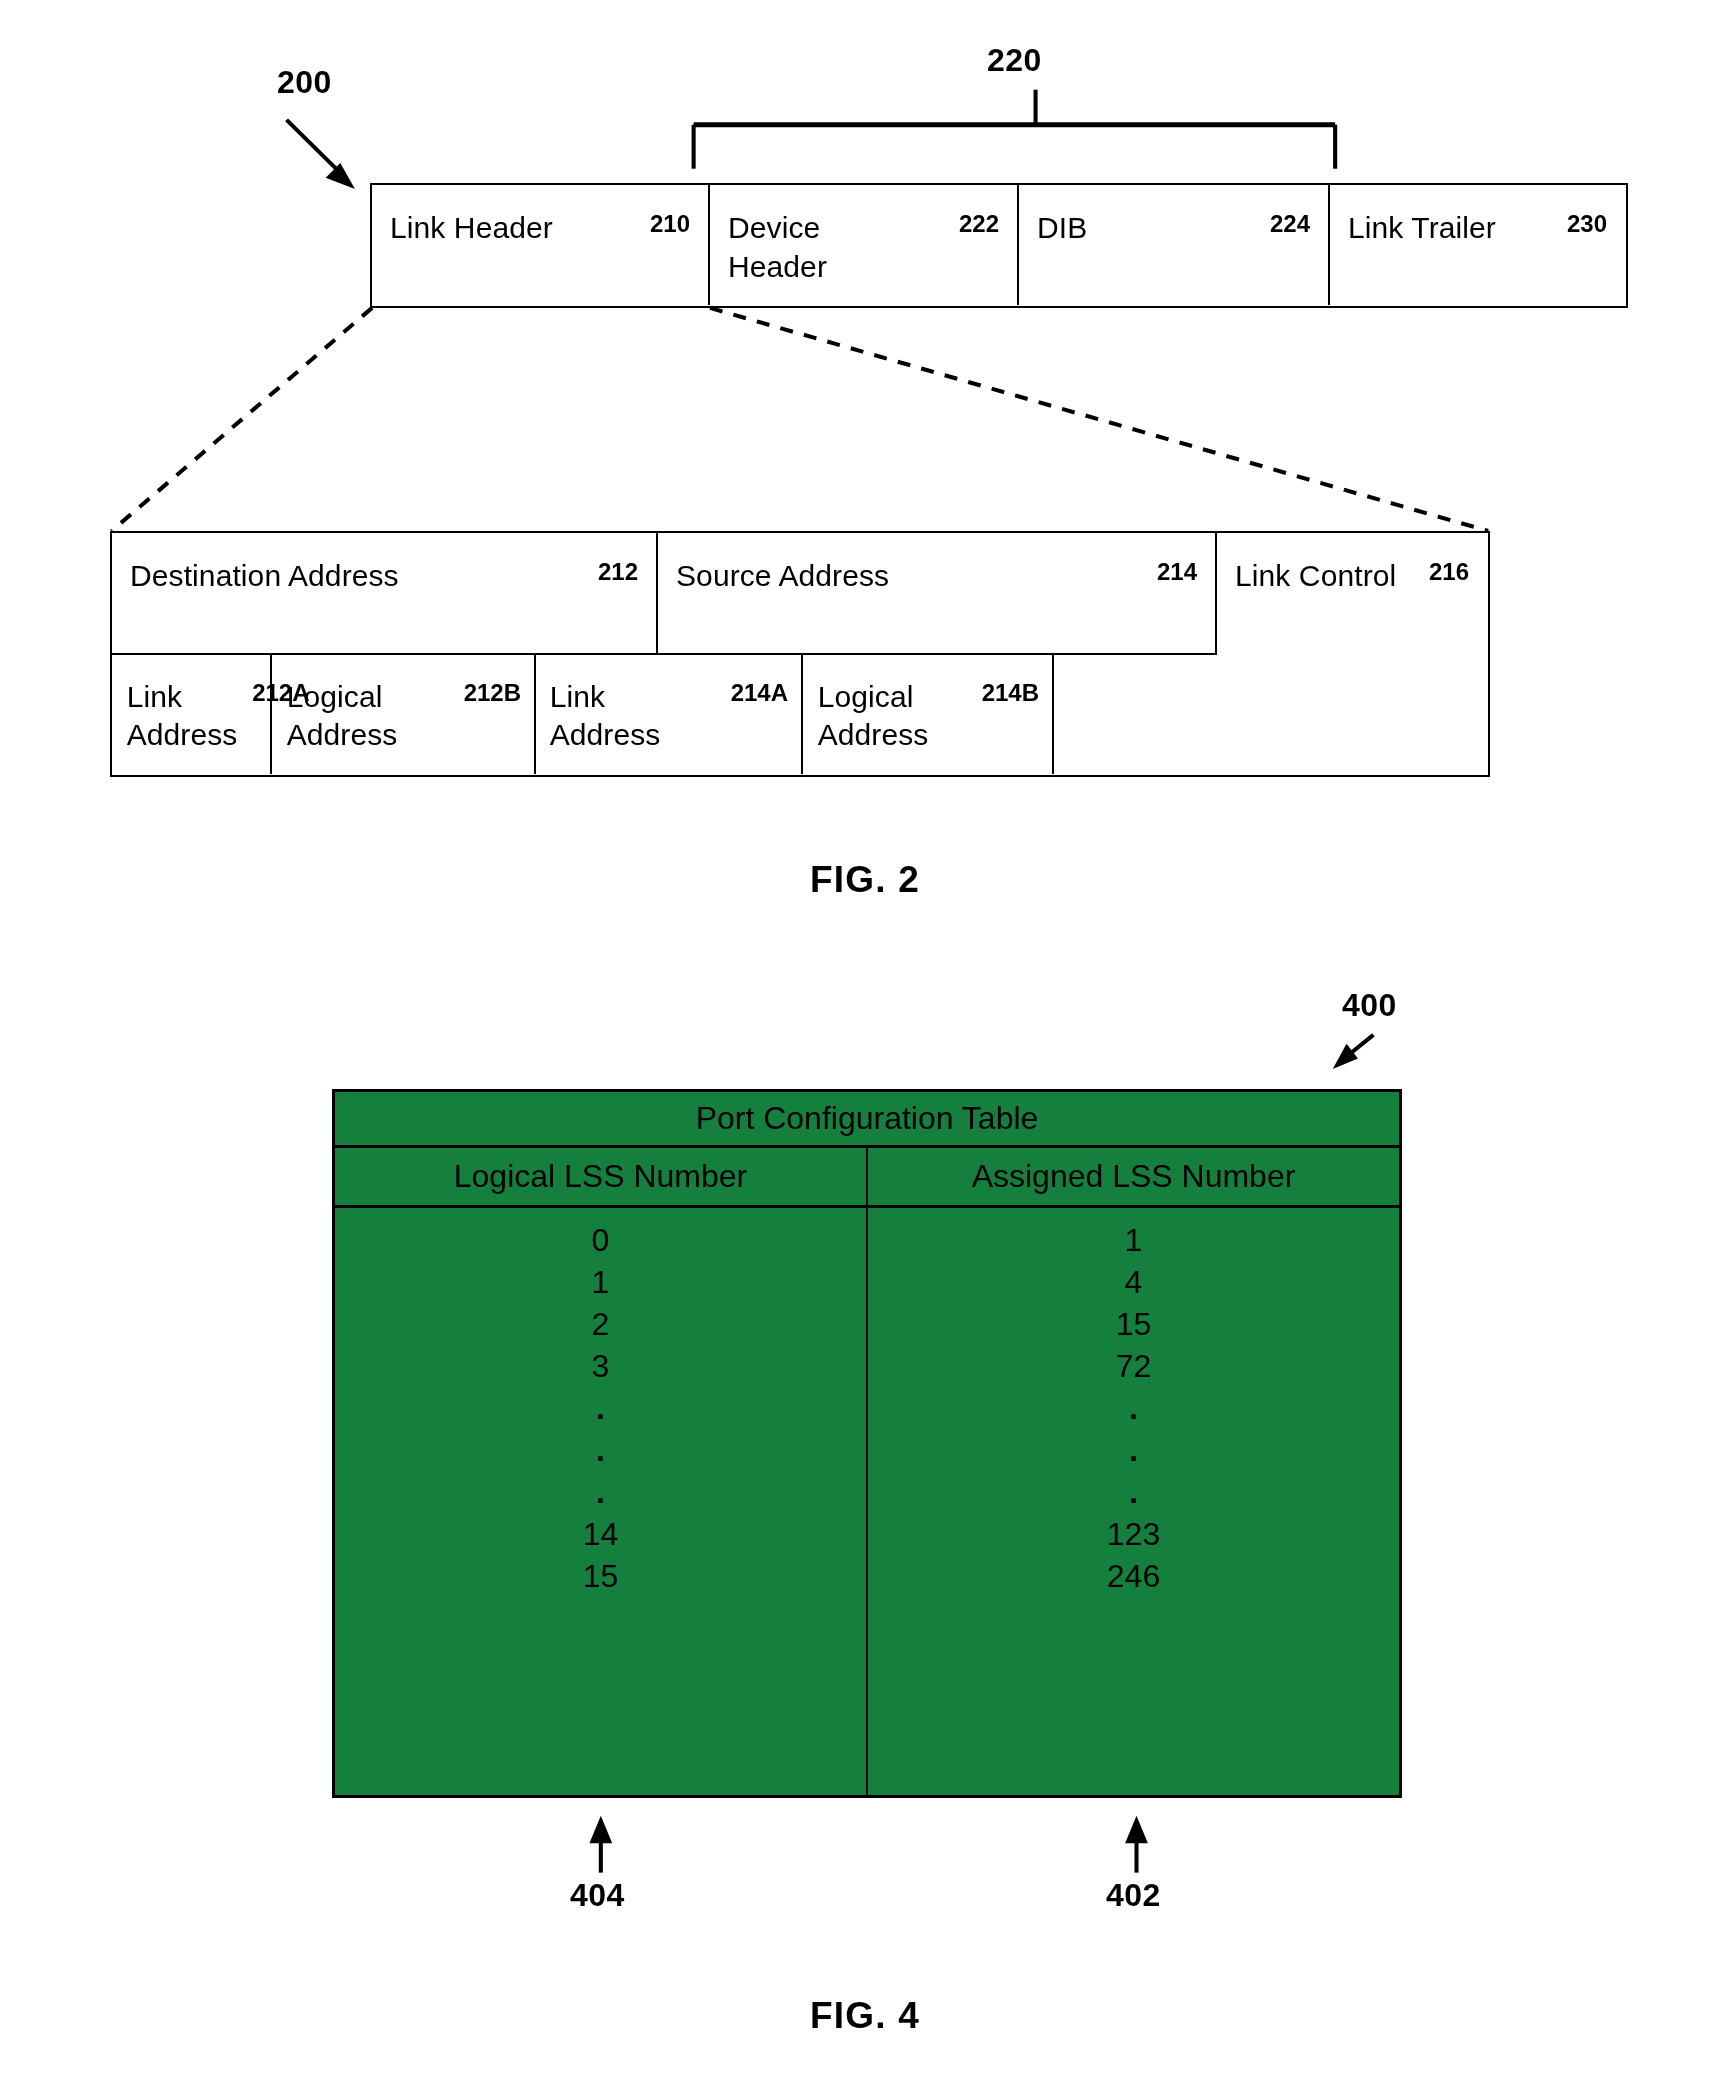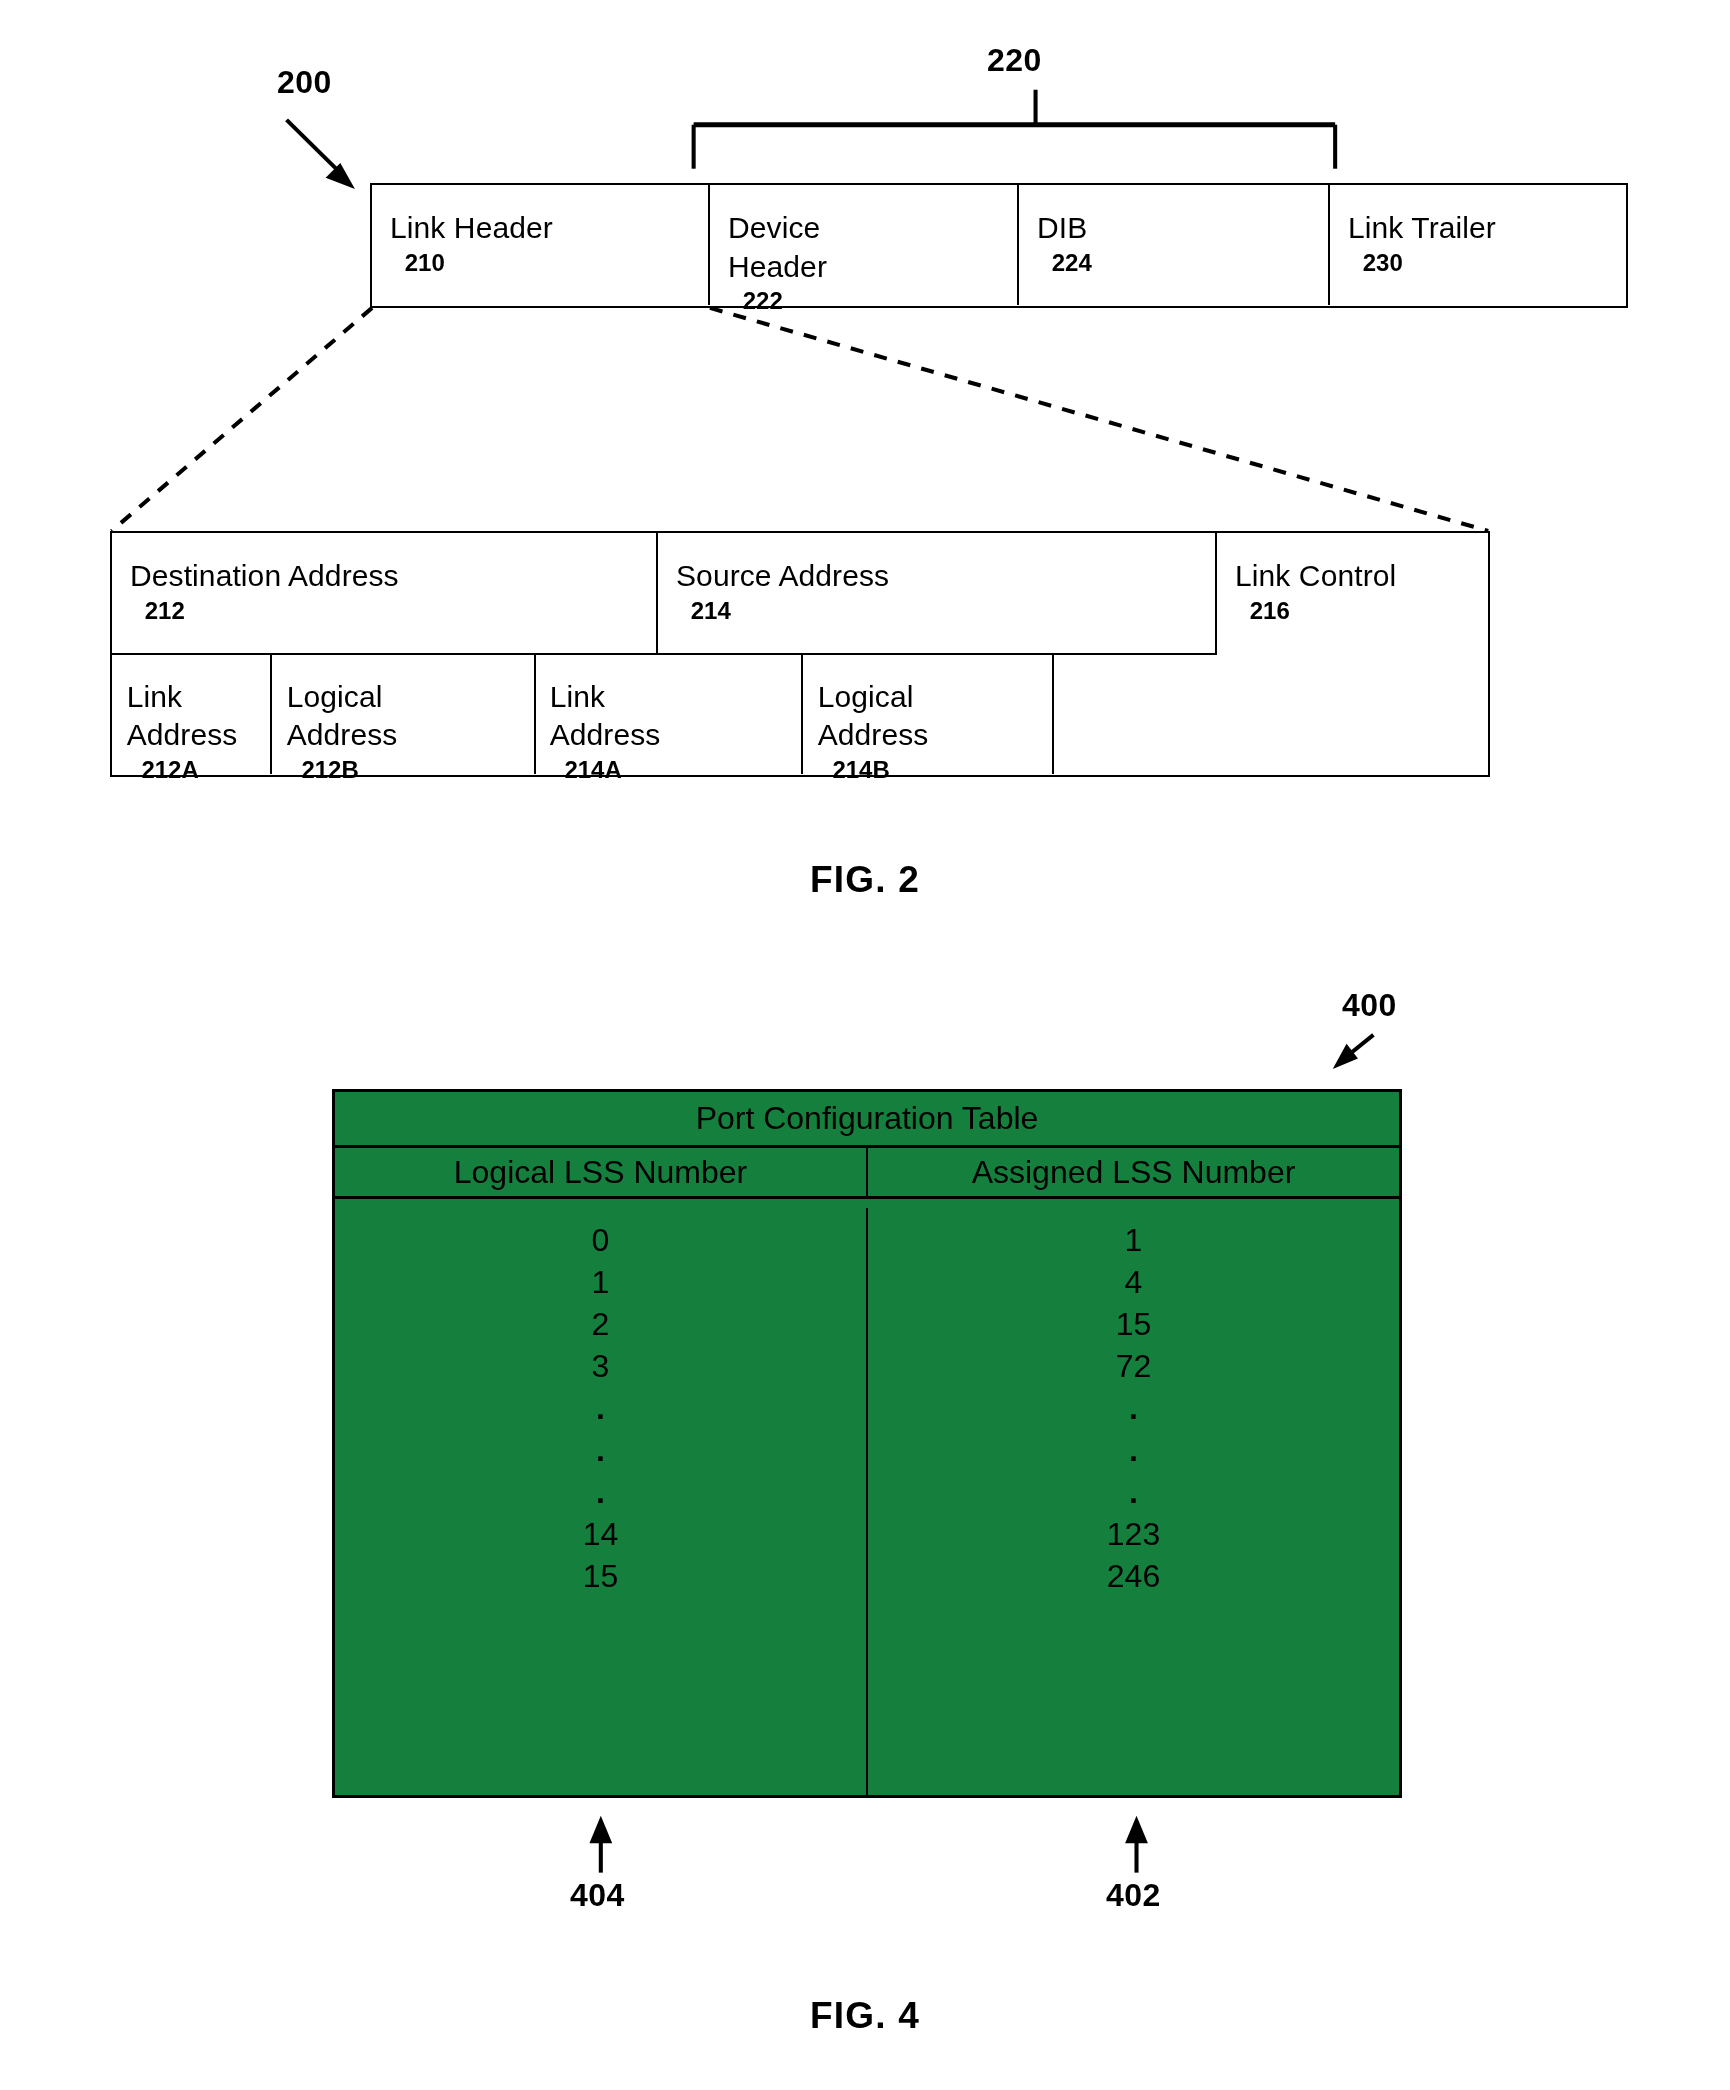--- a/index.html
+++ b/index.html
@@ -38,21 +38,20 @@
   .cell.last { border-right: none; border-radius: 12px; }
 
   .cell-inner {
     position: absolute;
     left: 18px;
     right: 18px;
     top: 24.4px;
     display: flex;
     justify-content: space-between;
     align-items: flex-start;
-    flex-direction: column;
   }
   .cell-label {
     font-size: 30px;
     line-height: 1.28;
     letter-spacing: 0.1px;
     white-space: pre-line;
   }
   .cell-ref {
     font-size: 24px;
     font-weight: bold;
@@ -103,21 +102,21 @@
     box-sizing: border-box;
     display: flex;
     align-items: center;
     justify-content: center;
   }
   .t4-title span { font-size: 32px; }
 
   .t4-head {
     position: absolute;
     left: 0; right: 0;
-    height: 51px;
+    height: 60px;
     border-bottom: 3.3px solid #000;
     box-sizing: border-box;
     display: flex;
   }
   .t4-head > div {
     flex: 1 1 0;
     display: flex;
     align-items: center;
     justify-content: center;
   }

